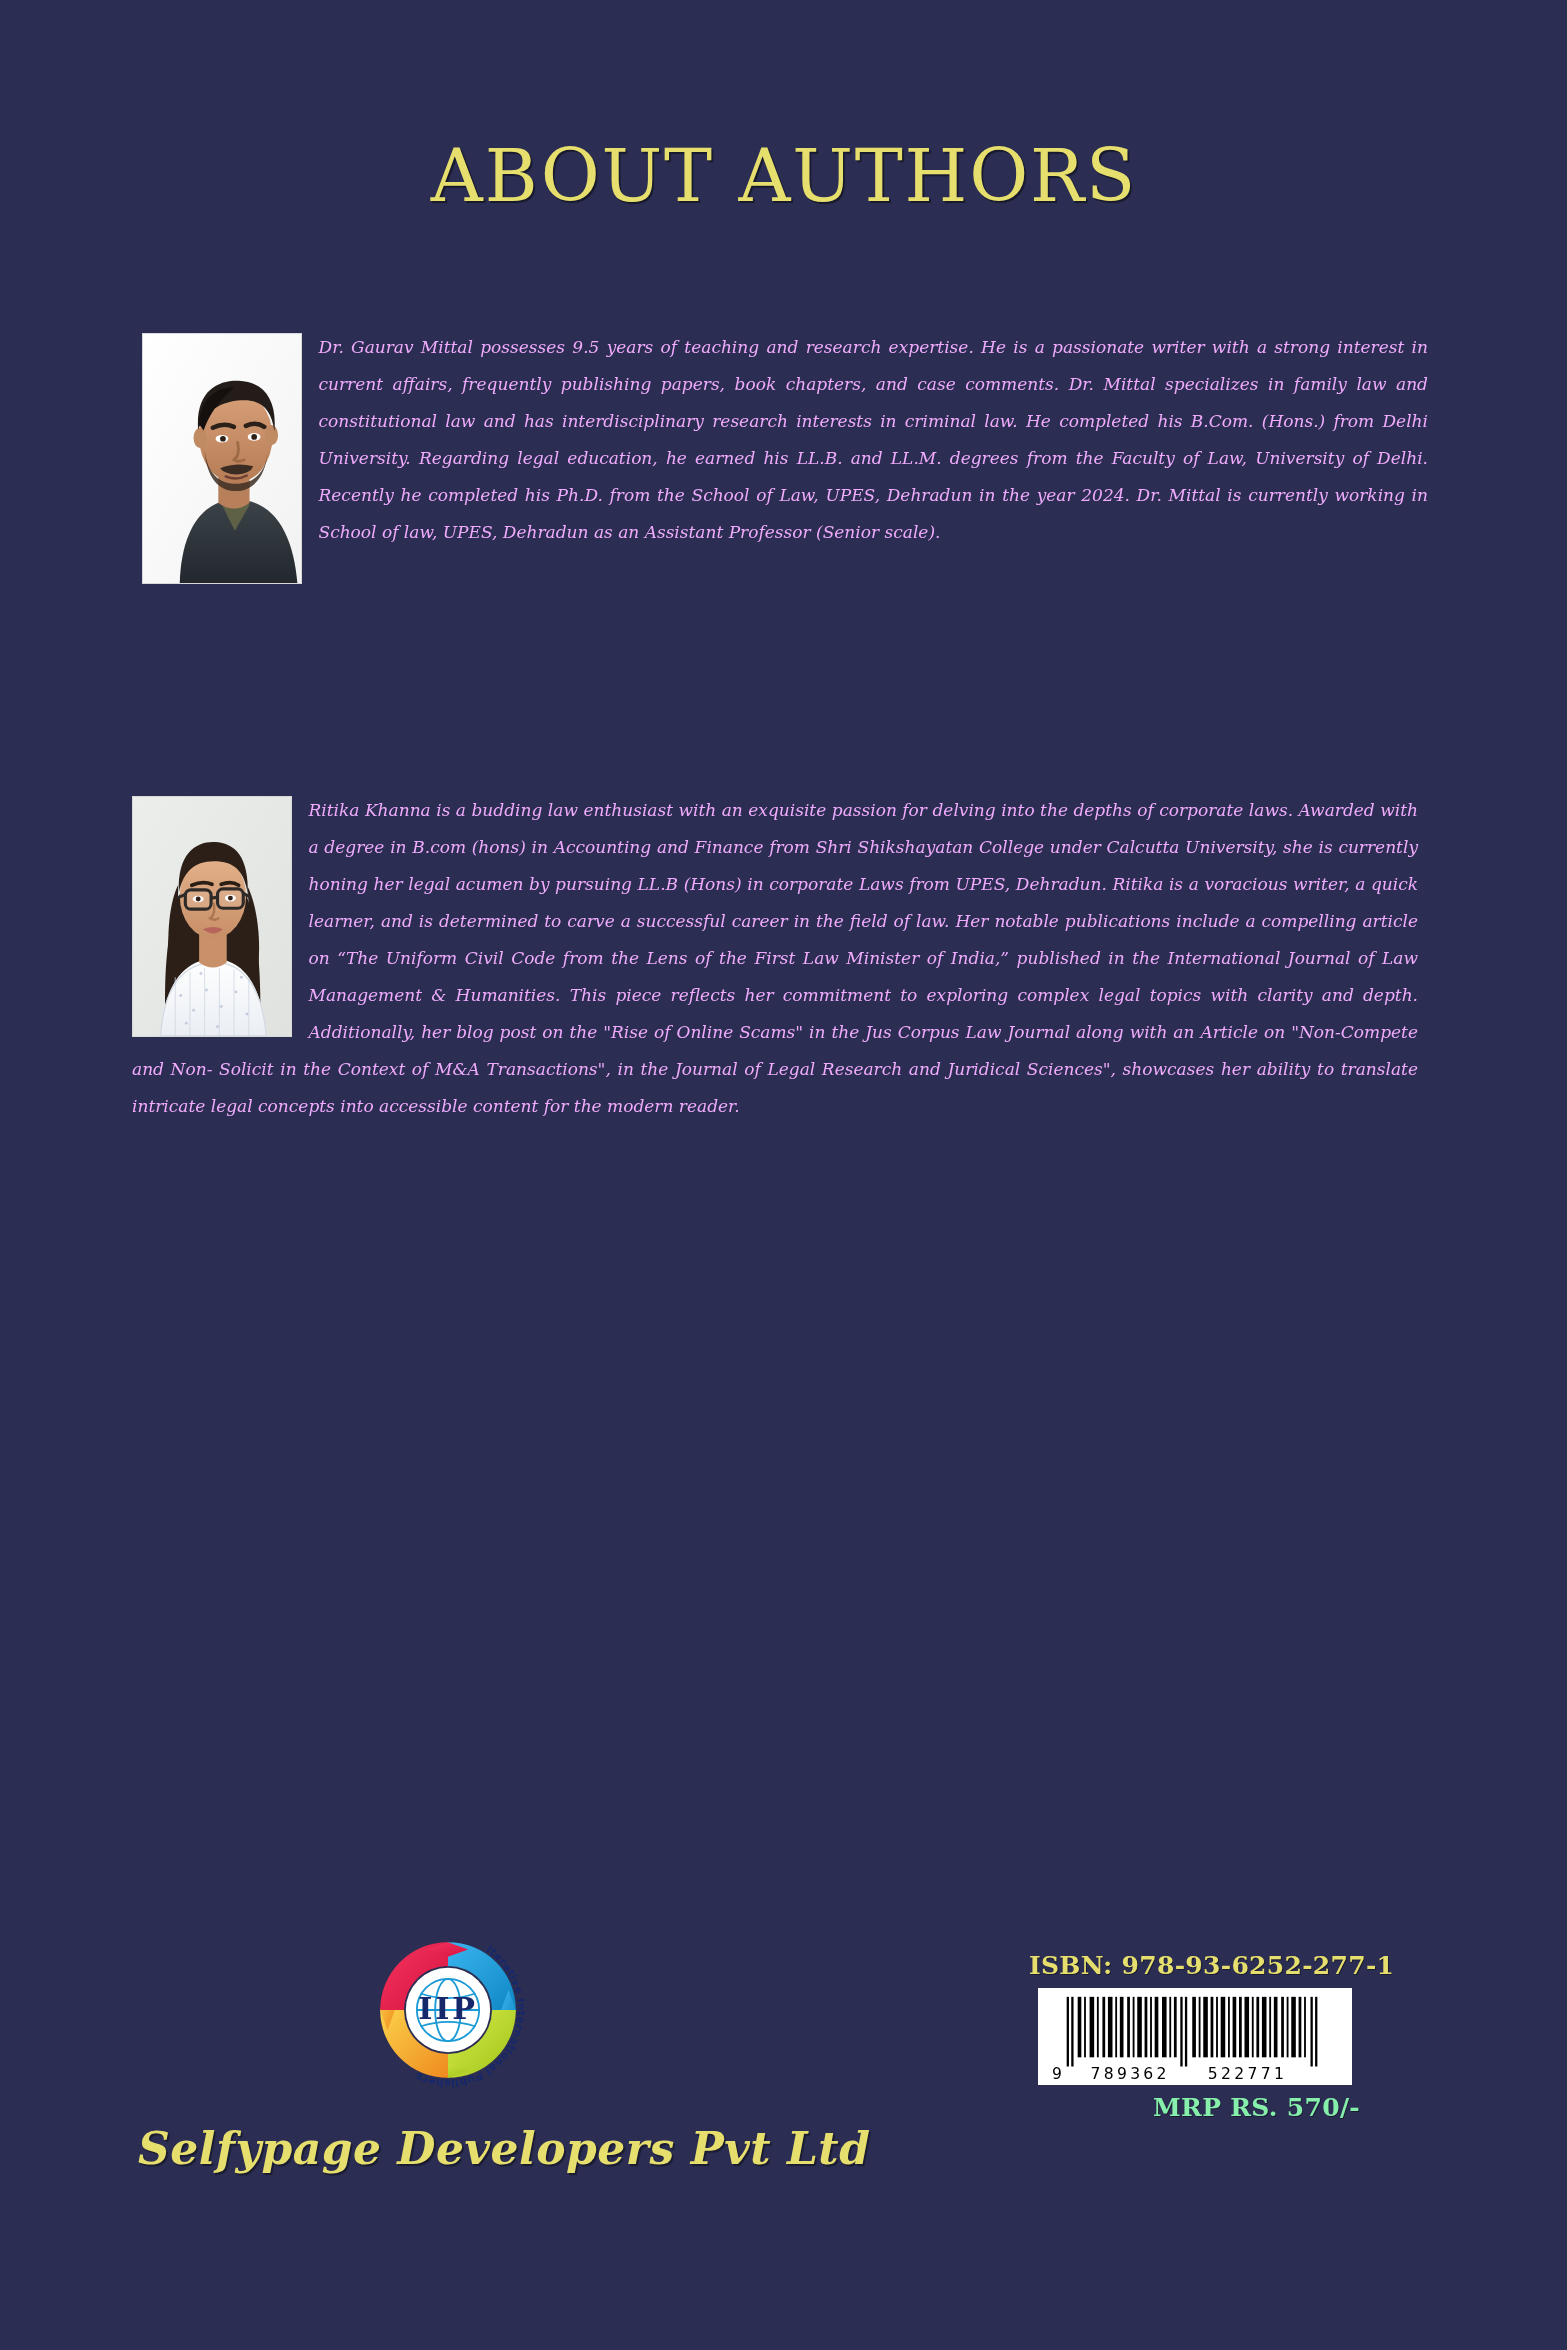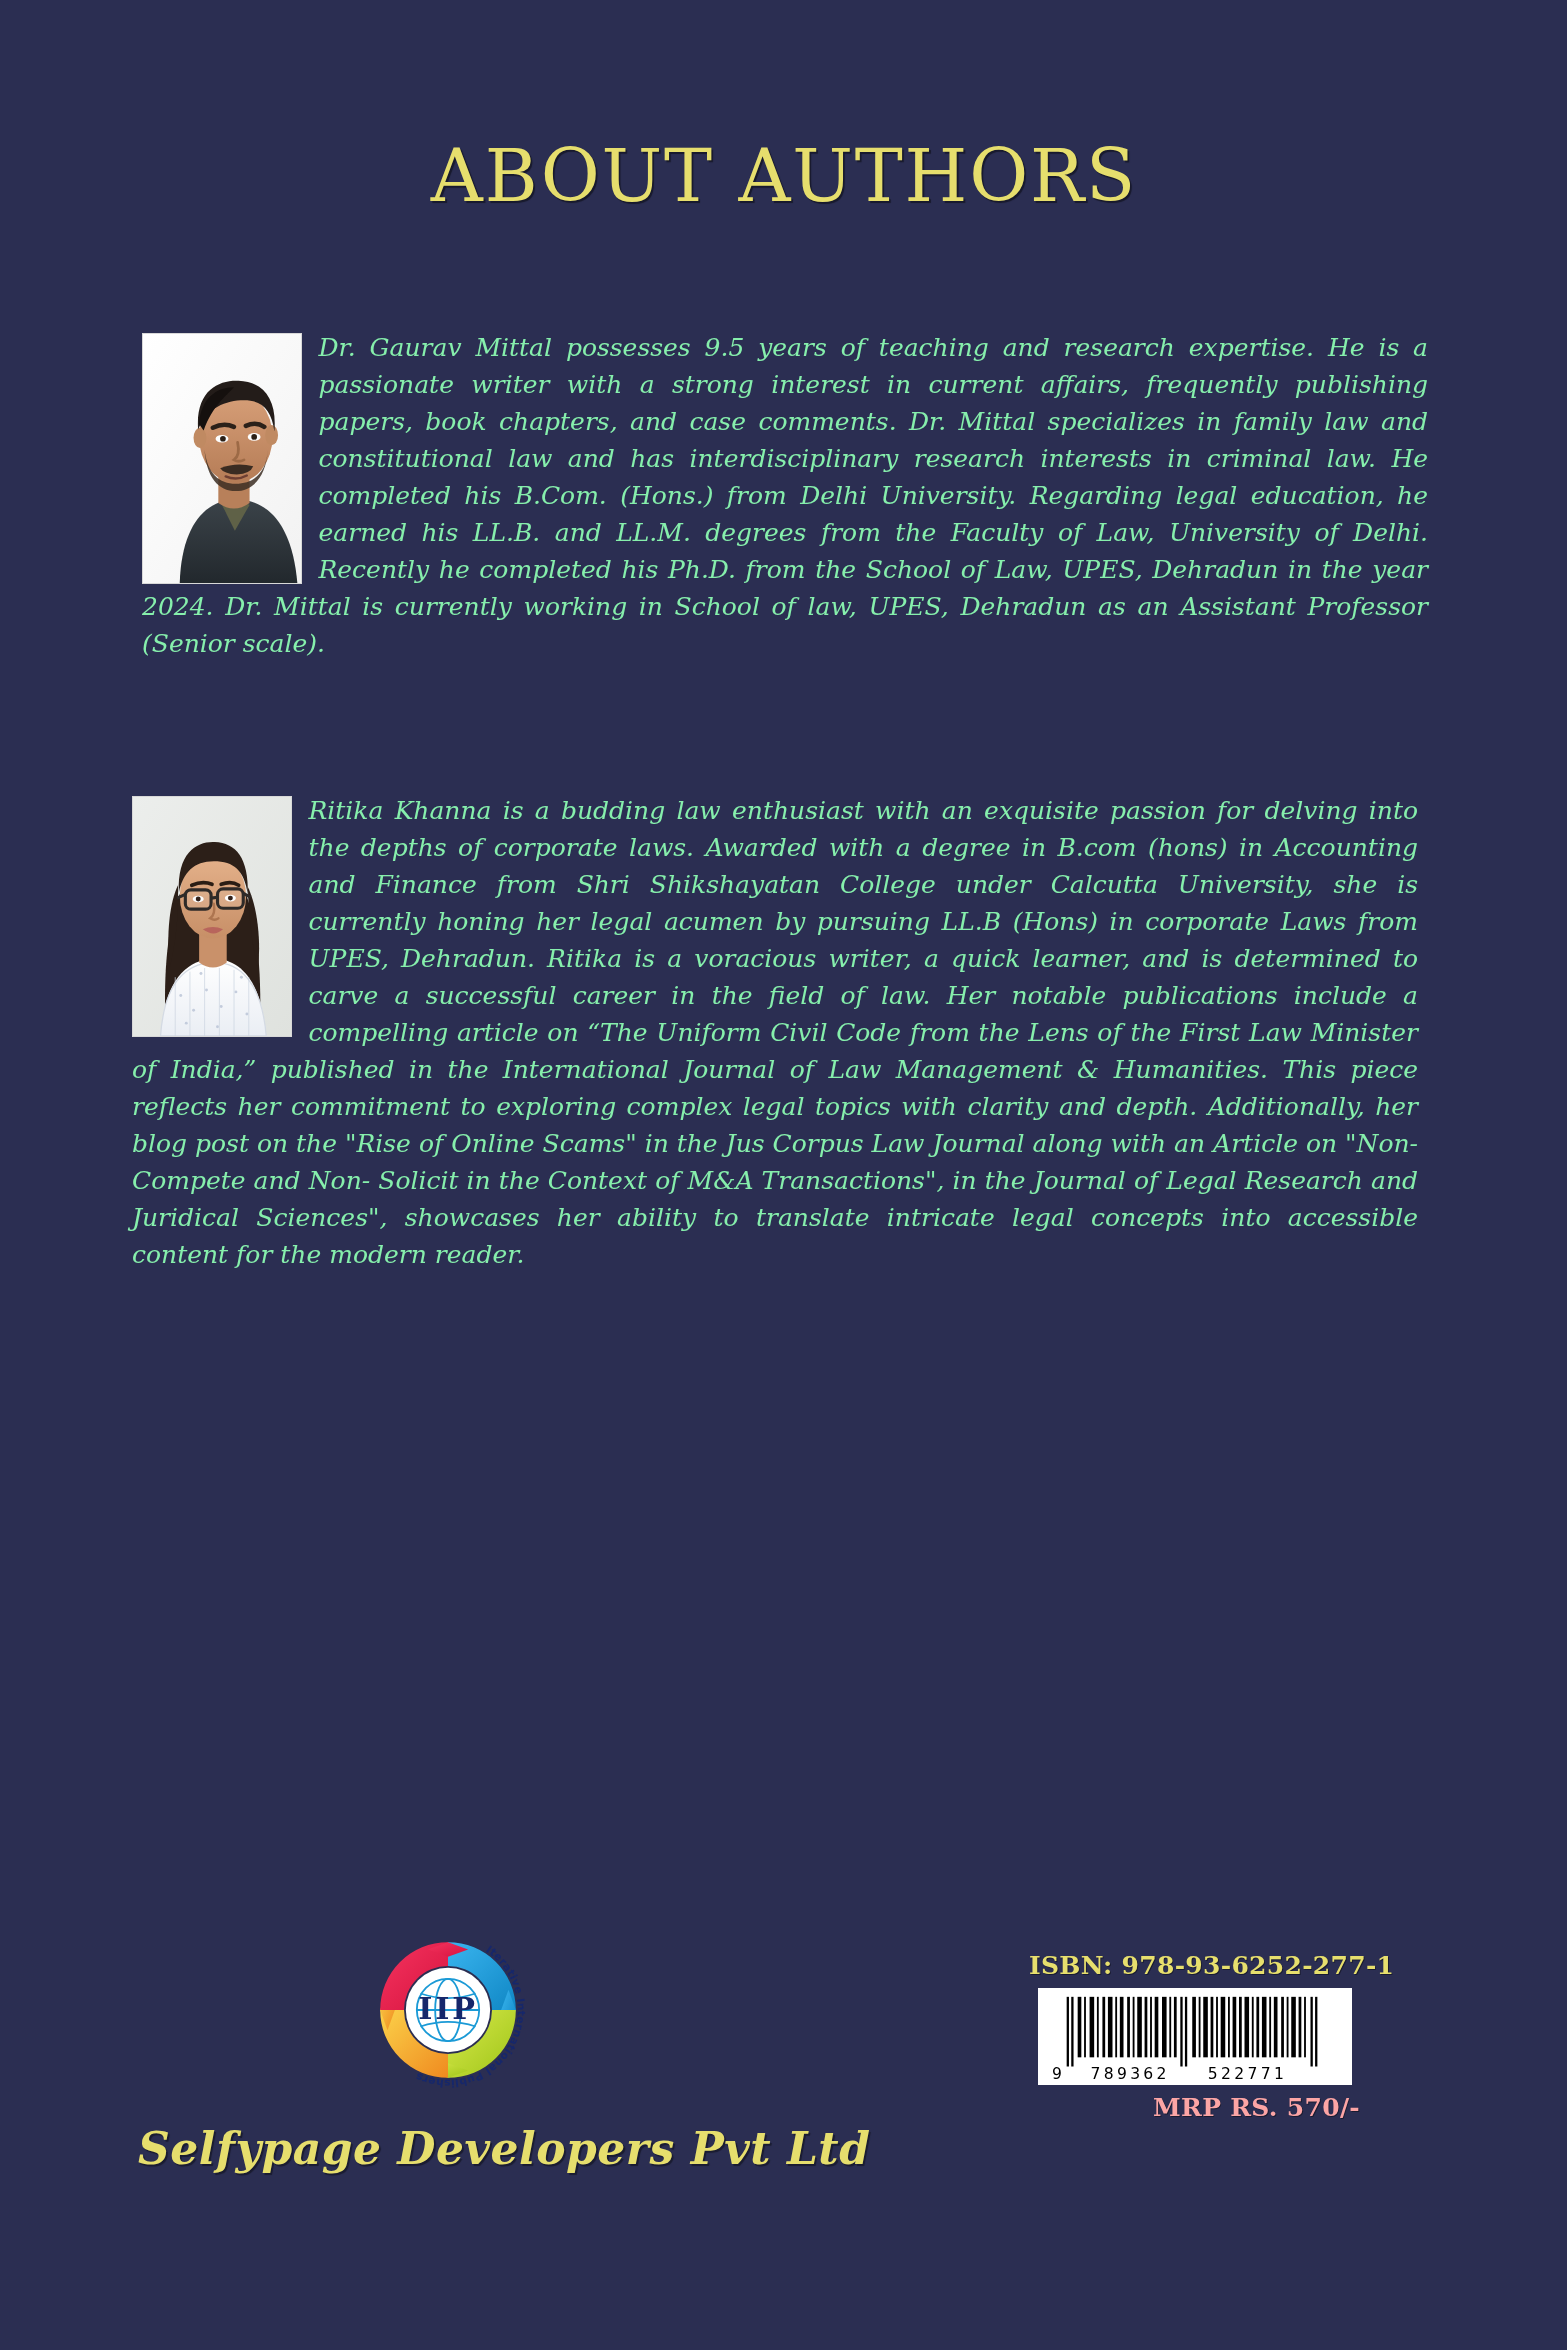--- a/index.html
+++ b/index.html
@@ -35,22 +35,22 @@
     font-size: 72px;
     letter-spacing: 1.8px;
     font-weight: 400;
     text-shadow: 1.8px 1.8px 0.9px rgba(0,0,0,0.45);
     line-height: 1;
   }
 
   
   .bio {
     position: absolute;
-    color: #86efac;
-    font-size: 25px;
+    color: #f0abfc;
+    font-size: 17px;
     line-height: 37px;
     text-align: justify;
     font-family: "DejaVu Serif", serif;
     font-style: italic;
   }
   .bio-1 { top: 329px; left: 142px; width: 1286px; }
   .bio-2 { top: 792px; left: 132px; width: 1286px; }
 
   .bio p {
     margin: 0;
@@ -115,21 +115,21 @@
   .barcode {
     background: #ffffff;
     padding: 6.4px 8.3px 2.8px 8.3px;
     width: 314px;
     box-sizing: border-box;
     margin: 0 auto;
   }
   .barcode svg { display:block; }
   .mrp {
     margin-top: 7.3px;
-    color: #fca5a5;
+    color: #86efac;
     font-family: "DejaVu Serif", serif;
     font-size: 25px;
     font-weight: 700;
     letter-spacing: 0.3px;
     text-shadow: 0.9px 0.9px 0 rgba(0,0,0,0.4);
     white-space: nowrap;
   }
 </style>
 </head>
 <body>

